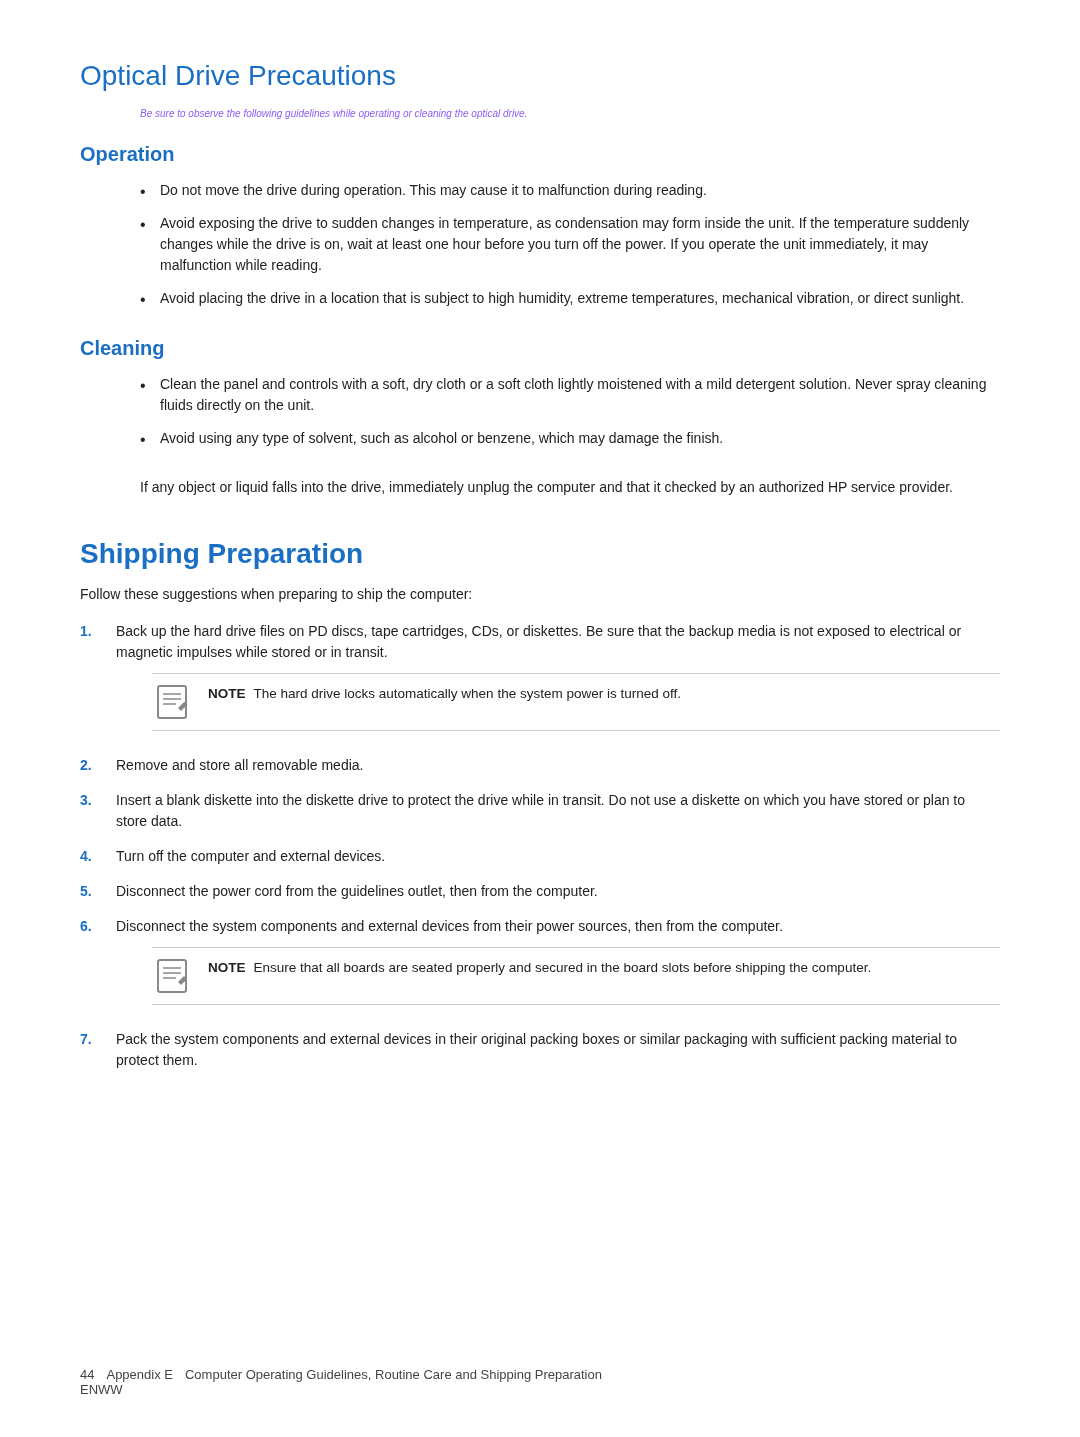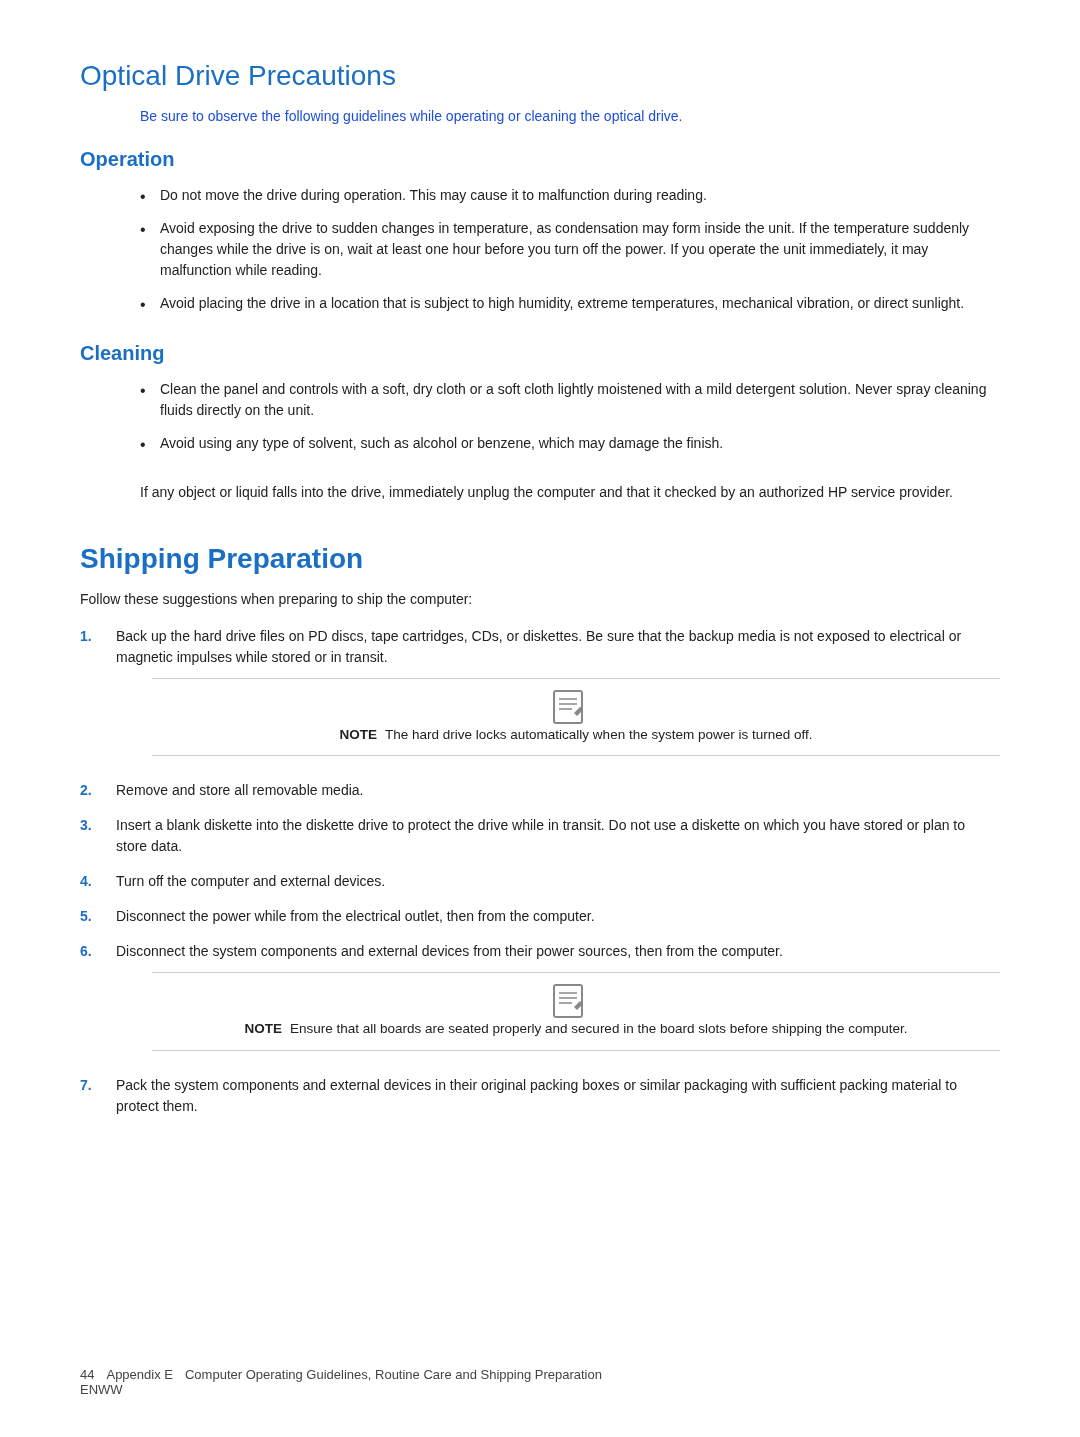--- a/index.html
+++ b/index.html
@@ -17,22 +17,23 @@
     h1.page-title {
       font-size: 28px;
       font-weight: normal;
       color: #1a6fc4;
       margin-bottom: 16px;
     }
 
     .intro-text {
       margin-left: 60px;
       margin-bottom: 24px;
-      font-size: 14px;
-      color: #1d4ed8;
+      font-size: 10px;
+      color: #8b5cf6;
+      font-style: italic;
     }
 
     h2.section-title {
       font-size: 20px;
       font-weight: bold;
       color: #1a6fc4;
       margin-bottom: 14px;
     }
 
     h1.section-title-large {
@@ -101,26 +102,25 @@
       min-width: 36px;
       font-size: 14px;
     }
 
     .ordered-list li .content {
       flex: 1;
     }
 
     .note-box {
       display: flex;
-      align-items: center;
+      align-items: flex-start;
       border-top: 1px solid #ccc;
       border-bottom: 1px solid #ccc;
       padding: 10px 0;
       margin: 10px 0 10px 36px;
-      flex-direction: column;
     }
 
     .note-icon {
       width: 44px;
       min-width: 44px;
       margin-right: 12px;
       display: flex;
       align-items: center;
       justify-content: center;
     }
@@ -231,21 +231,21 @@
   <li>
     <span class="num">4.</span>
     <div class="content">
       <span>Turn off the computer and external devices.</span>
     </div>
   </li>
 
   <li>
     <span class="num">5.</span>
     <div class="content">
-      <span>Disconnect the power while from the electrical outlet, then from the computer.</span>
+      <span>Disconnect the power cord from the guidelines outlet, then from the computer.</span>
     </div>
   </li>
 
   <li>
     <span class="num">6.</span>
     <div class="content">
       <span>Disconnect the system components and external devices from their power sources, then from the computer.</span>
       <div class="note-box">
         <div class="note-icon">
           <svg viewBox="0 0 36 36" fill="none" xmlns="http://www.w3.org/2000/svg">

